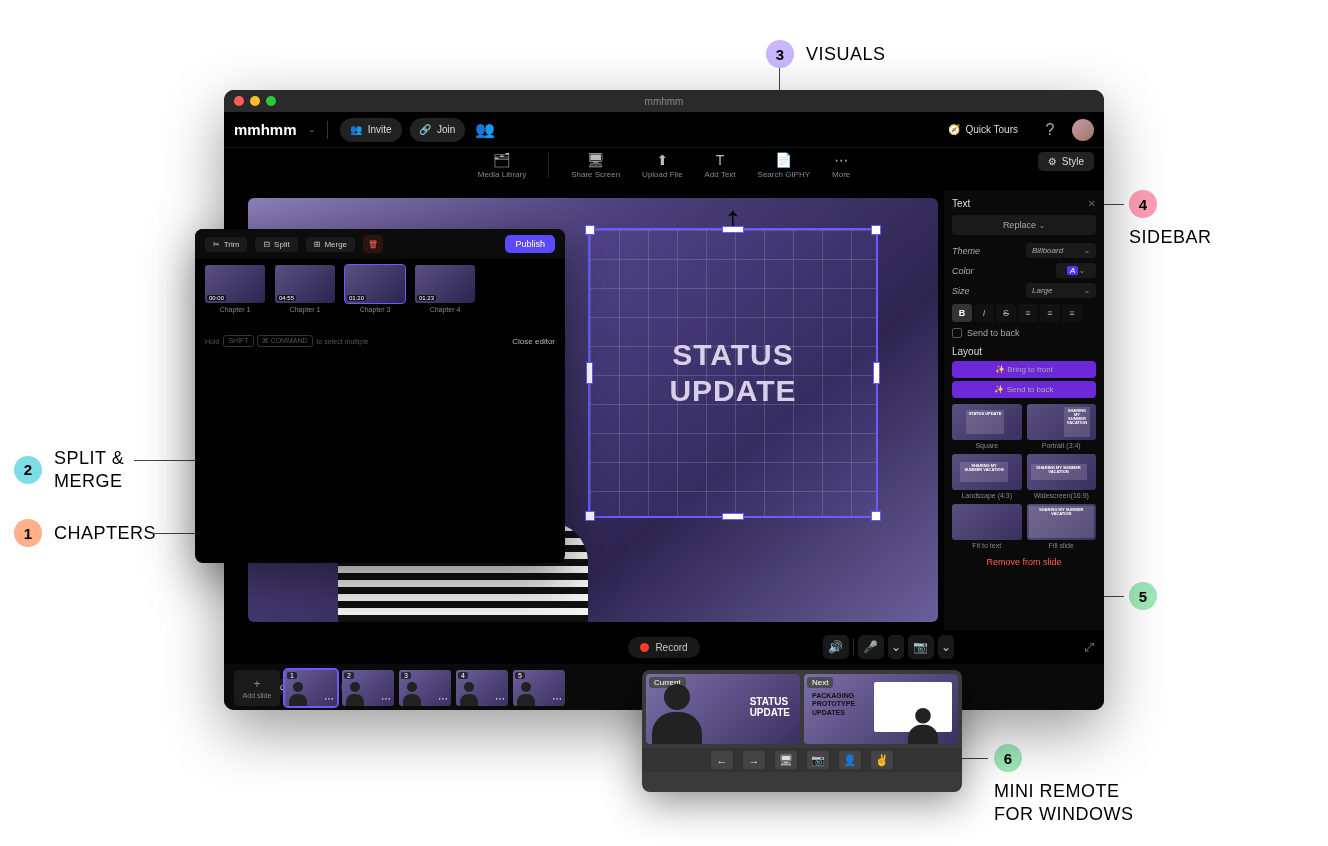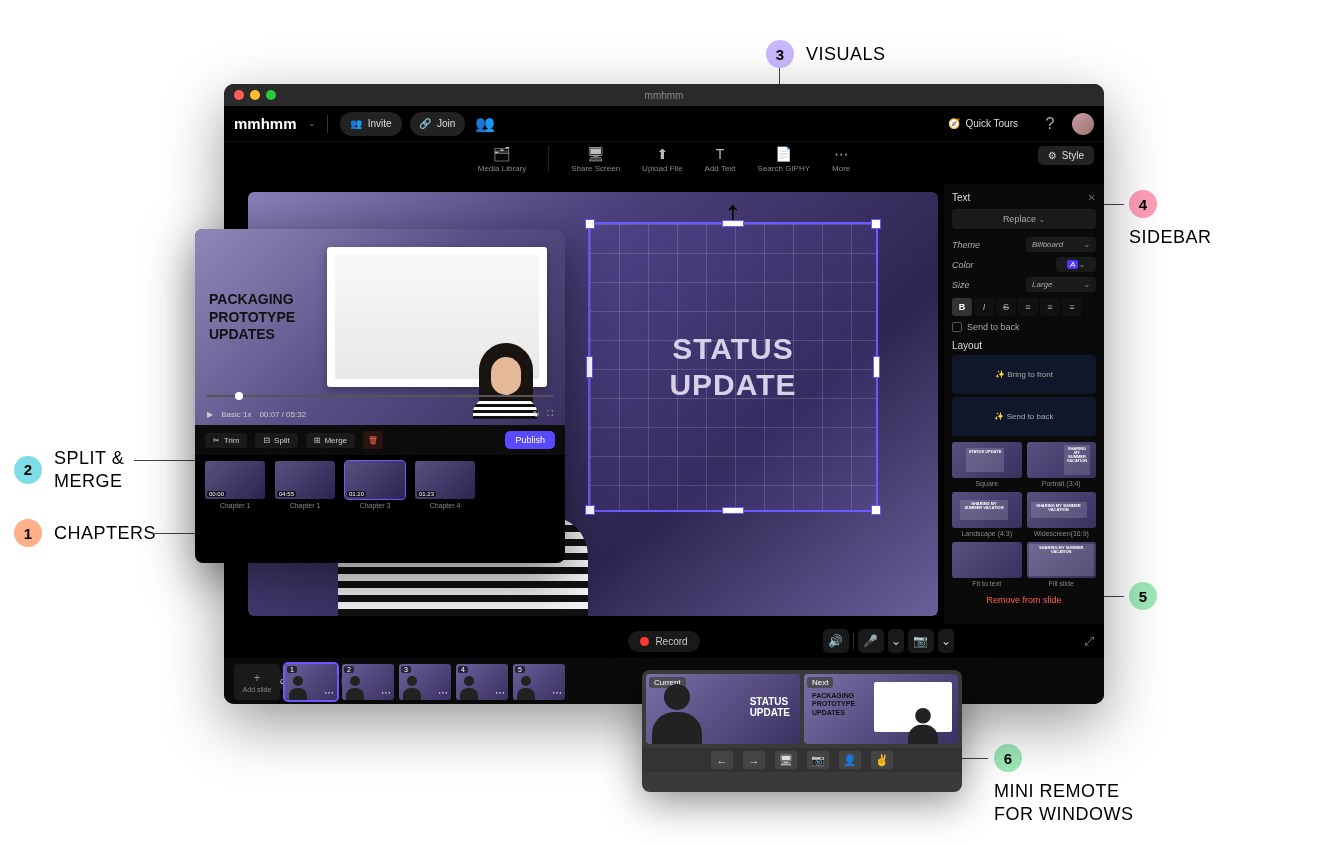--- a/index.html
+++ b/index.html
@@ -8,21 +8,21 @@
   
   .annotation { position: absolute; display: flex; align-items: center; gap: 12px; }
   .annotation.right { flex-direction: row-reverse; }
   .badge { width: 28px; height: 28px; border-radius: 50%; display: flex; align-items: center; justify-content: center; font-weight: 600; font-size: 15px; color: #000; flex-shrink: 0; }
   .annotation-text { font-size: 18px; font-weight: 500; letter-spacing: 0.5px; line-height: 1.25; }
   .ann-line { position: absolute; background: #444; height: 1px; }
   .ann-line-v { width: 1px; }
   .ann-dot { position: absolute; width: 8px; height: 8px; border-radius: 50%; background: #fff; border: 1px solid #777; }
 
   
-  .app-window { position: absolute; left: 224px; top: 84px; width: 880px; height: 620px; background: #000; border-radius: 10px; overflow: hidden; color: #ccc; box-shadow: 0 20px 60px rgba(0,0,0,0.4); }
+  .app-window { position: absolute; left: 224px; top: 90px; width: 880px; height: 620px; background: #000; border-radius: 10px; overflow: hidden; color: #ccc; box-shadow: 0 20px 60px rgba(0,0,0,0.4); }
   .titlebar { height: 22px; background: #2a2a2a; display: flex; align-items: center; padding: 0 10px; position: relative; }
   .traffic { display: flex; gap: 6px; }
   .tl { width: 10px; height: 10px; border-radius: 50%; }
   .tl.red { background: #ff5f56; } .tl.yel { background: #ffbd2e; } .tl.grn { background: #27c93f; }
   .titlebar-title { position: absolute; left: 0; right: 0; text-align: center; font-size: 10px; color: #888; }
 
   .topbar { height: 36px; background: #000; display: flex; align-items: center; padding: 0 10px; justify-content: space-between; border-bottom: 1px solid #111; }
   .brand { font-size: 15px; font-weight: 800; color: #fff; margin-right: 4px; }
   .topbar-left { display: flex; align-items: center; gap: 8px; }
   .pill-btn { background: #222; border-radius: 14px; height: 24px; padding: 0 10px; display: flex; align-items: center; gap: 5px; font-size: 10px; color: #ddd; cursor: pointer; }
@@ -58,21 +58,21 @@
   .sidebar { width: 160px; background: #0a0a0a; padding: 8px; font-size: 9px; color: #aaa; overflow-y: auto; }
   .sb-header { display: flex; justify-content: space-between; align-items: center; font-size: 10px; color: #ddd; margin-bottom: 6px; }
   .sb-replace { background: #1a1a1a; text-align: center; padding: 5px; border-radius: 4px; font-size: 9px; margin-bottom: 8px; cursor: pointer; }
   .sb-row { display: flex; justify-content: space-between; align-items: center; margin: 5px 0; font-style: italic; }
   .sb-select { background: #1a1a1a; border-radius: 4px; padding: 3px 6px; font-size: 8px; width: 70px; display: flex; justify-content: space-between; align-items: center; cursor: pointer; }
   .fmt-row { display: flex; gap: 2px; margin: 6px 0; }
   .fmt-btn { width: 20px; height: 18px; background: #111; border-radius: 3px; display: flex; align-items: center; justify-content: center; font-size: 9px; cursor: pointer; }
   .fmt-btn.active { background: #333; color: #fff; }
   .sb-check { font-size: 9px; margin: 6px 0 8px; display: flex; align-items: center; gap: 5px; cursor: pointer; }
   .sb-sect { font-size: 10px; color: #ddd; margin: 6px 0 4px; }
-  .sb-bring { background: #0f172a; text-align: center; padding: 15px; border-radius: 4px; font-size: 8px; margin: 3px 0; cursor: pointer; }
+  .sb-bring { background: #6d28d9; text-align: center; padding: 4px; border-radius: 4px; font-size: 8px; margin: 3px 0; cursor: pointer; }
   .layout-grid { display: grid; grid-template-columns: 1fr 1fr; gap: 5px; margin-top: 6px; }
   .layout-cell { text-align: center; cursor: pointer; }
   .layout-thumb { width: 100%; height: 36px; background: linear-gradient(135deg,#5a5080,#3a3060); border-radius: 3px; position: relative; overflow: hidden; }
   .layout-thumb .tbox { position: absolute; background: rgba(255,255,255,0.15); font-size: 4px; color: #fff; padding: 2px; font-weight: 700; line-height: 1; }
   .layout-label { font-size: 7px; color: #888; margin-top: 2px; }
   .sb-remove { color: #ff6050; text-align: center; font-size: 9px; margin-top: 8px; cursor: pointer; }
 
   .controls-bar { height: 34px; display: flex; align-items: center; justify-content: center; position: relative; }
   .record-btn { background: #1a1a1a; border-radius: 16px; padding: 5px 12px; font-size: 10px; display: flex; align-items: center; gap: 6px; cursor: pointer; }
   .rec-dot { width: 9px; height: 9px; border-radius: 50%; background: #ff3b30; }
@@ -414,43 +414,20 @@
       </div>
     <div class="slide-thumb">
         <div class="slide-num">5</div>
         <div class="sil"></div>
         <div class="slide-more">⋯</div>
       </div>
   </div>
 </div>
 
 <div class="editor">
-  <div class="ed-preview">
-    <div class="ed-title" style="white-space:pre">PACKAGING
-PROTOTYPE
-UPDATES</div>
-    <div class="ed-slide">
-        <div class="ed-sketch"></div>
-      </div>
-    <div class="ed-face">
-        <div class="h"></div>
-        <div class="f"></div>
-        <div class="s"></div>
-      </div>
-    <div class="ed-scrubbar">
-        <div class="ed-scrubdot"></div>
-      </div>
-    <div class="ed-playbar">
-      <span style="cursor:pointer">▶</span>
-      <span>Basic 1x</span>
-      <span>00:07 / 05:32</span>
-      <span style="margin-left:auto;cursor:pointer">↻</span>
-      <span style="cursor:pointer">⛶</span>
-    </div>
-  </div>
   <div class="ed-toolbar">
     <div class="ed-tbtn">✂ <span>Trim</span></div>
     <div class="ed-tbtn">⊟ <span>Split</span></div>
     <div class="ed-tbtn">⊞ <span>Merge</span></div>
     <div class="ed-del">🗑</div>
     <div class="ed-publish">Publish</div>
   </div>
   <div class="ed-chapters">
     <div class="chap">
       <div class="chap-thumb">
@@ -469,20 +446,31 @@
           <div class="chap-time">01:20</div>
         </div>
       <div class="chap-label">Chapter 3</div>
     </div>
     <div class="chap">
       <div class="chap-thumb">
           <div class="chap-time">01:23</div>
         </div>
       <div class="chap-label">Chapter 4</div>
     </div>
+  </div>
+  <div class="ed-footer">
+    <div style="display:flex;gap:4px;align-items:center">
+      <span>Hold</span>
+      <div class="ed-kbd">
+          <span>SHIFT</span>
+          <span>⌘ COMMAND</span>
+        </div>
+      <span>to select multiple</span>
+    </div>
+    <div class="close-editor">Close editor</div>
   </div>
 </div>
 
 <div class="remote">
   <div class="rem-slides">
     <div class="rem-slide">
       <div class="rem-tag">Current</div>
       <div class="rem-sil"></div>
       <div class="rem-text" style="white-space:pre">STATUS
 UPDATE</div>

